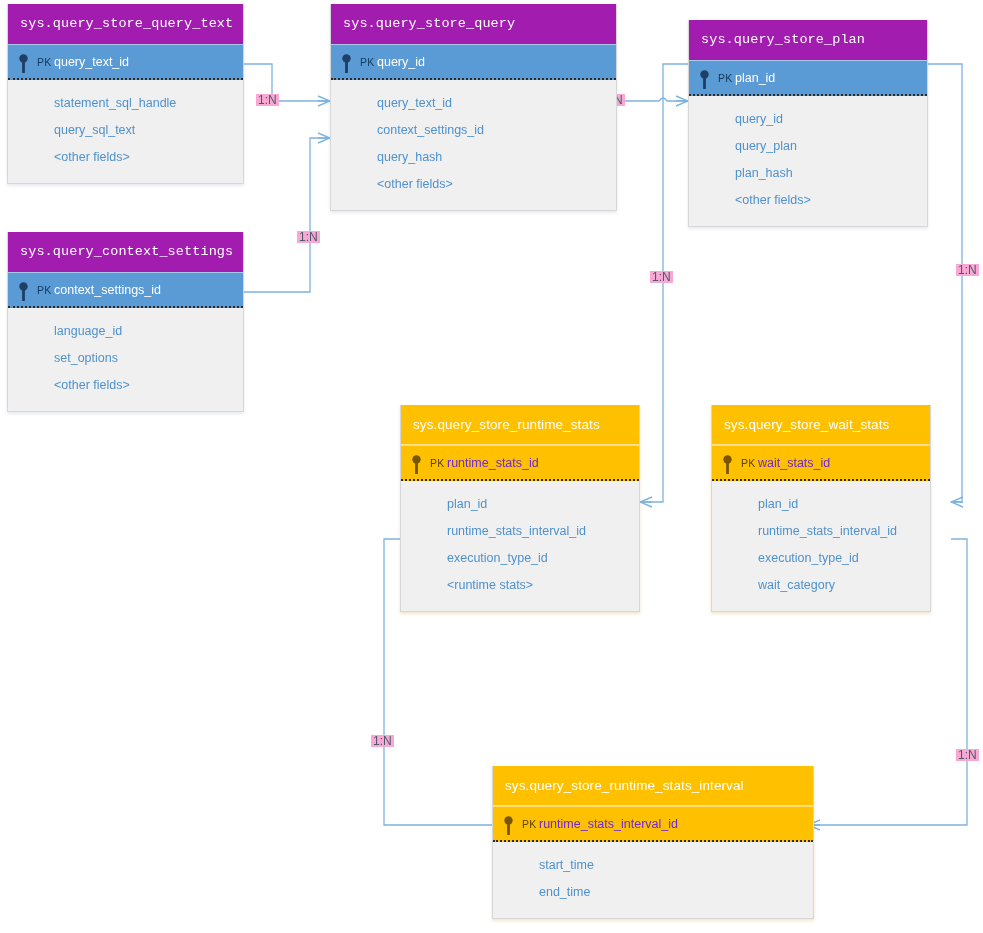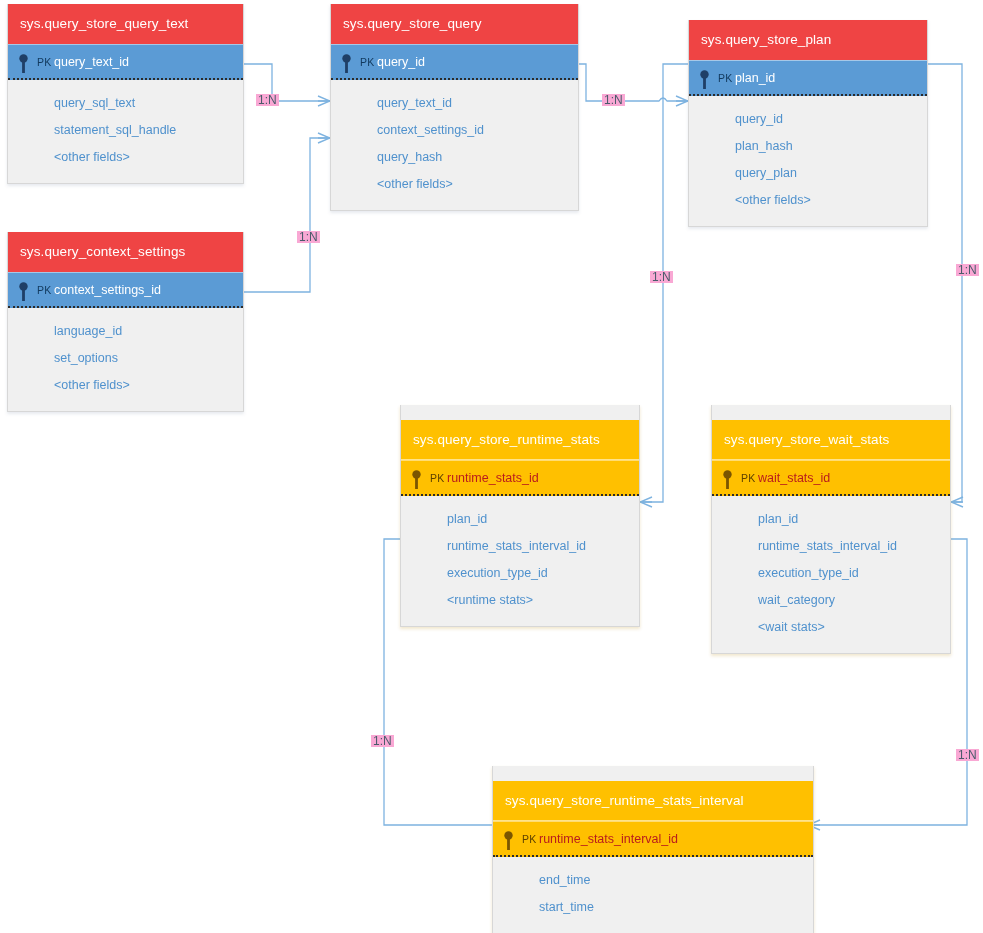--- a/index.html
+++ b/index.html
@@ -99,33 +99,33 @@
   .field {
     height: 27px;
     line-height: 27px;
     padding-left: 46px;
     font-size: 12.5px;
     color: #4f91cd;
     white-space: nowrap;
   }
 
   
-  .entity.blue .entity-title { background: #ef4444; }
+  .entity.blue .entity-title { background: #a21caf; font-family: Liberation Mono, monospace; }
   .entity.blue .entity-pk    { background: #5b9bd5; }
   .entity.blue .pk-tag       { color: #123a5e; }
   .entity.blue .pk-name      { color: #ffffff; }
   .entity.blue .pk-key path,
   .entity.blue .pk-key circle,
   .entity.blue .pk-key rect  { fill: #1f3f66; }
 
   
-  .entity.amber .entity-title { background: #ffc000; margin-top: 15px; }
+  .entity.amber .entity-title { background: #ffc000; }
   .entity.amber .entity-pk    { background: #ffc000; }
   .entity.amber .pk-tag       { color: #5e4200; }
-  .entity.amber .pk-name      { color: #b91c1c; }
+  .entity.amber .pk-name      { color: #6d28d9; }
   .entity.amber .pk-key path,
   .entity.amber .pk-key circle,
   .entity.amber .pk-key rect  { fill: #7a5500; }
   .entity.amber { box-shadow: 0 2px 3px rgba(200,160,60,0.25); }
   .entity.amber .entity-title { border-bottom: 1px solid rgba(255,255,255,0.55); }
 </style>
 </head>
 <body>
 
 <div id="canvas">
@@ -170,27 +170,27 @@
     <div class="entity-title">sys.query_store_query_text</div>
     <div class="entity-pk">
       <svg class="pk-key" viewBox="0 0 9 19">
         <circle cx="4.5" cy="4.5" r="4.2"></circle>
         <rect x="3.1" y="7" width="2.8" height="12"></rect>
       </svg>
       <span class="pk-tag">PK</span>
       <span class="pk-name">query_text_id</span>
     </div>
     <div class="entity-fields">
+      <div class="field">statement_sql_handle</div>
       <div class="field">query_sql_text</div>
-      <div class="field">statement_sql_handle</div>
-      <div class="field">&lt;other fields&gt;</div>
-    </div>
-  </div>
-
-  <div class="entity blue" style="left:330px; top:4px; width:249px;">
+      <div class="field">&lt;other fields&gt;</div>
+    </div>
+  </div>
+
+  <div class="entity blue" style="left:330px; top:4px; width:287px;">
     <div class="entity-title">sys.query_store_query</div>
     <div class="entity-pk">
       <svg class="pk-key" viewBox="0 0 9 19">
         <circle cx="4.5" cy="4.5" r="4.2"></circle>
         <rect x="3.1" y="7" width="2.8" height="12"></rect>
       </svg>
       <span class="pk-tag">PK</span>
       <span class="pk-name">query_id</span>
     </div>
     <div class="entity-fields">
@@ -206,22 +206,22 @@
     <div class="entity-pk">
       <svg class="pk-key" viewBox="0 0 9 19">
         <circle cx="4.5" cy="4.5" r="4.2"></circle>
         <rect x="3.1" y="7" width="2.8" height="12"></rect>
       </svg>
       <span class="pk-tag">PK</span>
       <span class="pk-name">plan_id</span>
     </div>
     <div class="entity-fields">
       <div class="field">query_id</div>
+      <div class="field">query_plan</div>
       <div class="field">plan_hash</div>
-      <div class="field">query_plan</div>
       <div class="field">&lt;other fields&gt;</div>
     </div>
   </div>
 
   <div class="entity blue" style="left:7px; top:232px; width:237px;">
     <div class="entity-title">sys.query_context_settings</div>
     <div class="entity-pk">
       <svg class="pk-key" viewBox="0 0 9 19">
         <circle cx="4.5" cy="4.5" r="4.2"></circle>
         <rect x="3.1" y="7" width="2.8" height="12"></rect>
@@ -247,48 +247,47 @@
       <span class="pk-name">runtime_stats_id</span>
     </div>
     <div class="entity-fields">
       <div class="field">plan_id</div>
       <div class="field">runtime_stats_interval_id</div>
       <div class="field">execution_type_id</div>
       <div class="field">&lt;runtime stats&gt;</div>
     </div>
   </div>
 
-  <div class="entity amber" style="left:711px; top:405px; width:240px;">
+  <div class="entity amber" style="left:711px; top:405px; width:220px;">
     <div class="entity-title">sys.query_store_wait_stats</div>
     <div class="entity-pk">
       <svg class="pk-key" viewBox="0 0 9 19">
         <circle cx="4.5" cy="4.5" r="4.2"></circle>
         <rect x="3.1" y="7" width="2.8" height="12"></rect>
       </svg>
       <span class="pk-tag">PK</span>
       <span class="pk-name">wait_stats_id</span>
     </div>
     <div class="entity-fields">
       <div class="field">plan_id</div>
       <div class="field">runtime_stats_interval_id</div>
       <div class="field">execution_type_id</div>
       <div class="field">wait_category</div>
-      <div class="field">&lt;wait stats&gt;</div>
     </div>
   </div>
 
   <div class="entity amber" style="left:492px; top:766px; width:322px;">
     <div class="entity-title">sys.query_store_runtime_stats_interval</div>
     <div class="entity-pk">
       <svg class="pk-key" viewBox="0 0 9 19">
         <circle cx="4.5" cy="4.5" r="4.2"></circle>
         <rect x="3.1" y="7" width="2.8" height="12"></rect>
       </svg>
       <span class="pk-tag">PK</span>
       <span class="pk-name">runtime_stats_interval_id</span>
     </div>
     <div class="entity-fields">
+      <div class="field">start_time</div>
       <div class="field">end_time</div>
-      <div class="field">start_time</div>
     </div>
   </div>
 
 </div>
 
 </body></html>

